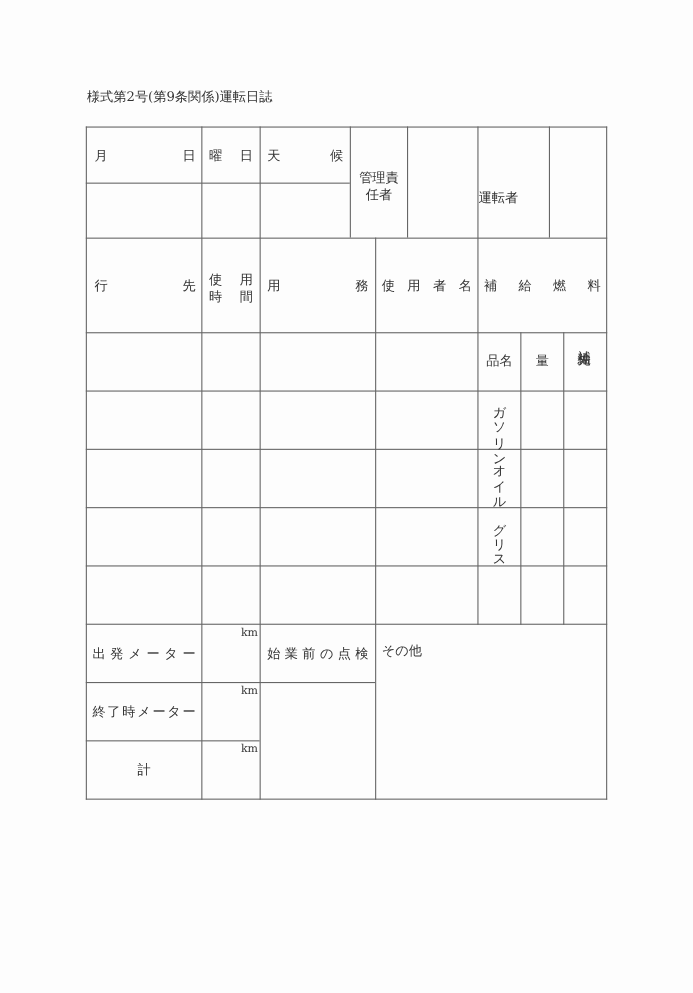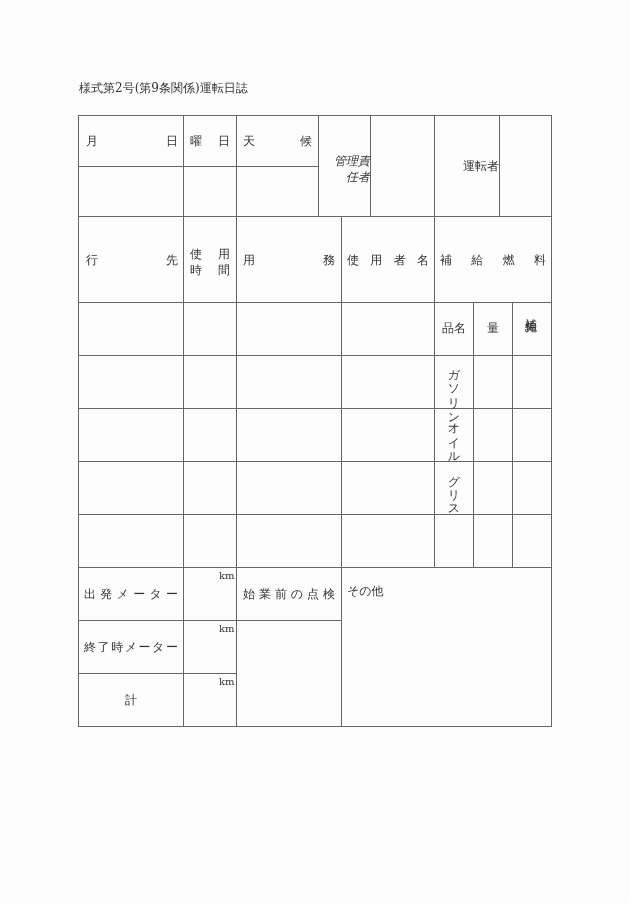--- a/index.html
+++ b/index.html
@@ -52,25 +52,25 @@
     <span>日</span>
   </div>
   <div class="t sp" style="left:190px;top:135px;width:40px;">
     <span>曜</span>
     <span>日</span>
   </div>
   <div class="t sp" style="left:243px;top:135px;width:69px;">
     <span>天</span>
     <span>候</span>
   </div>
-  <div class="t" style="left:319px;top:153px;width:51px;text-align:right;line-height:16px;font-style:italic;">
+  <div class="t" style="left:319px;top:153px;width:51px;text-align:center;line-height:16px;">
     <div>管理責</div>
     <div>任者</div>
   </div>
-  <div class="t" style="left:435px;top:160px;width:64px;text-align:right;">運転者</div>
+  <div class="t" style="left:435px;top:174px;width:64px;text-align:left;">運転者</div>
 
   <div class="field" style="left:79px;top:167px;width:104px;height:49px;"></div>
   <div class="field" style="left:184px;top:167px;width:52px;height:49px;"></div>
   <div class="field" style="left:237px;top:167px;width:81px;height:49px;"></div>
   <div class="field" style="left:371px;top:116px;width:63px;height:100px;"></div>
   <div class="field" style="left:500px;top:116px;width:51px;height:100px;"></div>
 
   <div class="t sp" style="left:86px;top:254px;width:92px;">
     <span>行</span>
     <span>先</span>

